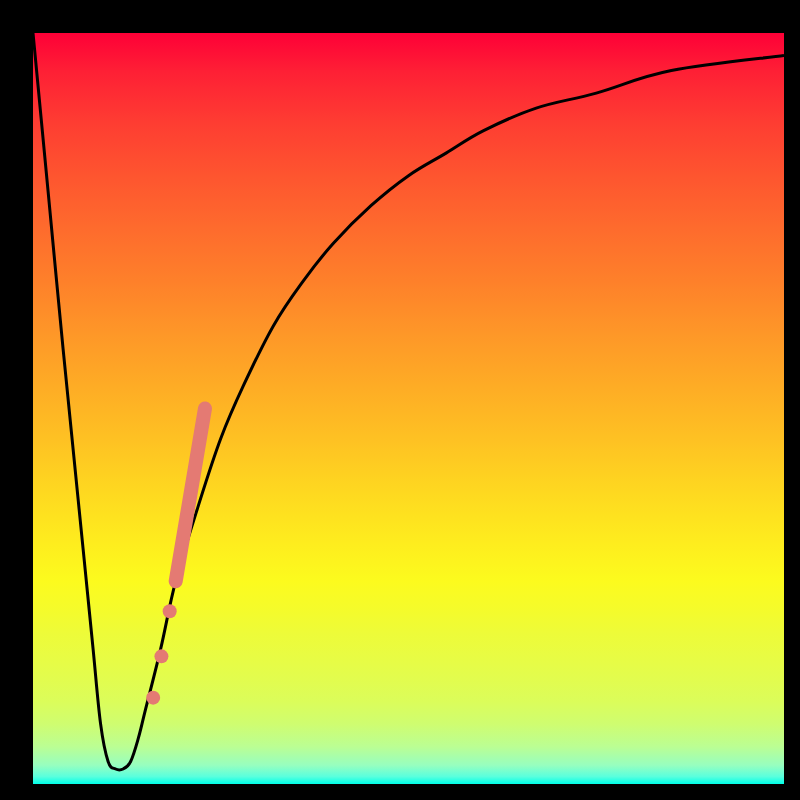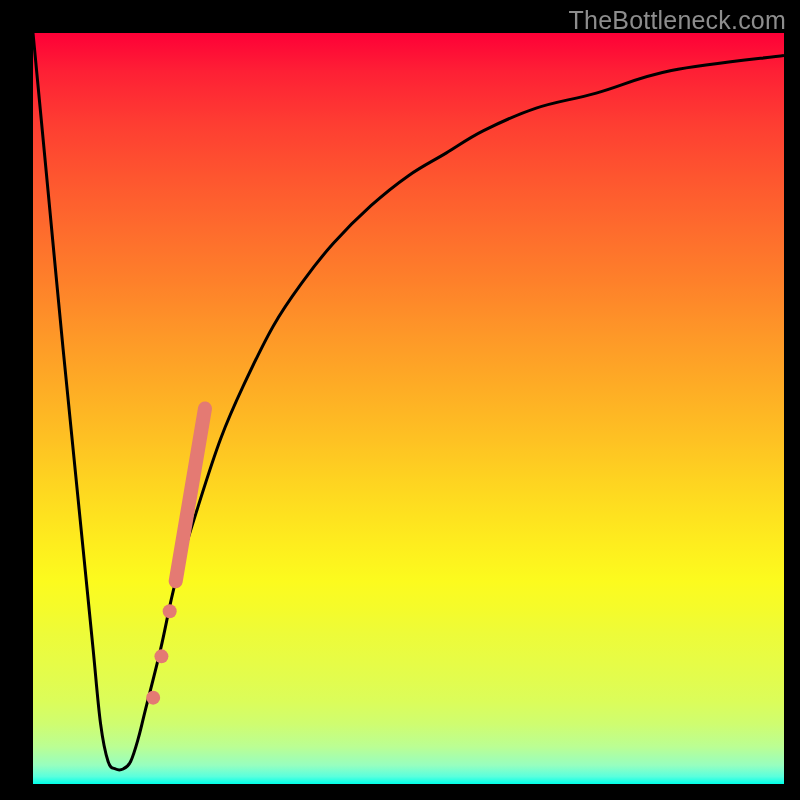--- a/index.html
+++ b/index.html
@@ -66,21 +66,20 @@
     font-size: 25px;
     color: #8d8d8d;
     letter-spacing: 0.2px;
     font-weight: 400;
   }
 </style>
 </head>
 <body>
 
 <div class="outer">
-  <div class="watermark">TheBottleneck.com</div>
   <div class="plot">
     <div class="gradient"></div>
     <svg class="curve-svg" viewBox="0 0 751 751" preserveAspectRatio="none">
       <g>
         <path fill="none" stroke="#000000" stroke-width="3" stroke-linejoin="round" d="M 0.00 0.00 C 2.70 28.39, 9.61 100.93, 15.02 157.71 C 20.43 214.49, 24.63 260.00, 30.04 315.42 C 35.45 370.84, 41.00 425.07, 45.06 465.62 C 49.12 506.17, 49.87 513.68, 52.57 540.72 C 55.27 567.76, 57.38 588.78, 60.08 615.82 C 62.78 642.86, 64.89 670.64, 67.59 690.92 C 70.29 711.20, 72.40 720.36, 75.10 728.47 C 77.80 736.58, 79.91 734.63, 82.61 735.98 C 85.31 737.33, 87.42 737.33, 90.12 735.98 C 92.82 734.63, 94.93 733.88, 97.63 728.47 C 100.33 723.06, 102.44 715.40, 105.14 705.94 C 107.84 696.48, 108.59 692.12, 112.65 675.90 C 116.71 659.68, 122.26 638.80, 127.67 615.82 C 133.08 592.84, 135.93 573.91, 142.69 548.23 C 149.45 522.55, 157.11 498.81, 165.22 473.13 C 173.33 447.45, 179.64 427.17, 187.75 405.54 C 195.86 383.91, 200.82 373.25, 210.28 352.97 C 219.74 332.69, 229.51 311.82, 240.32 292.89 C 251.13 273.96, 259.55 262.70, 270.36 247.83 C 281.17 232.96, 288.23 223.80, 300.40 210.28 C 312.57 196.76, 324.43 184.90, 337.95 172.73 C 351.47 160.56, 361.98 152.15, 375.50 142.69 C 389.02 133.23, 399.53 128.27, 413.05 120.16 C 426.57 112.05, 434.38 105.74, 450.60 97.63 C 466.82 89.52, 482.89 81.86, 503.17 75.10 C 523.45 68.34, 538.92 66.84, 563.25 60.08 C 587.58 53.32, 604.56 44.31, 638.35 37.55 C 672.14 30.79, 730.72 25.23, 751.00 22.53" id="curve-path"></path>
       </g>
       <g id="marker-layer">
           <line x1="142.69" y1="548.23" x2="171.97899999999998" y2="375.5" stroke="#e47a73" stroke-width="14" stroke-linecap="round"></line>
           <circle cx="136.682" cy="578.27" r="7" fill="#e47a73"></circle>
           <circle cx="128.42100000000002" cy="623.3299999999999" r="7" fill="#e47a73"></circle>

